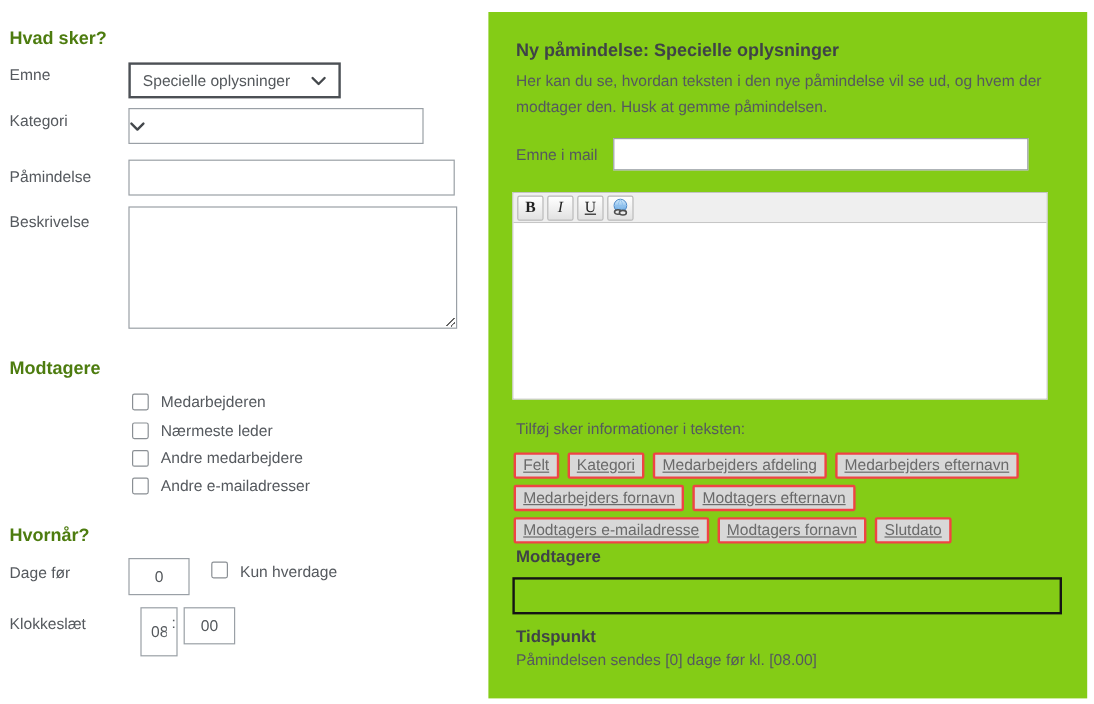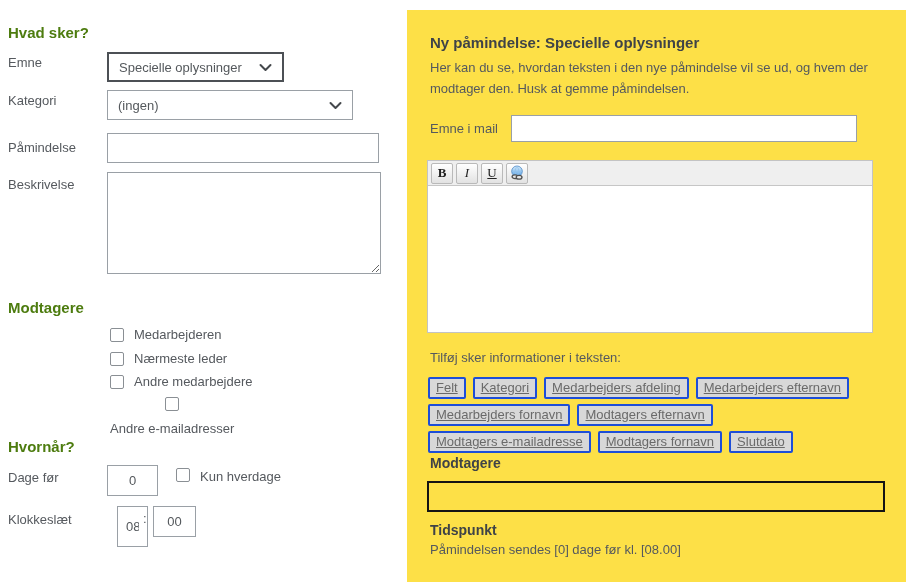--- a/index.html
+++ b/index.html
@@ -18,36 +18,36 @@
   .sel-light  { border:1px solid #9aa0a6; }
 
   input[type=text] { border:1px solid #9aa0a6; background:#fff; font:inherit; color:#54585c; padding:0 8px; outline:none; }
   textarea { border:1px solid #9aa0a6; background:#fff; font:inherit; color:#54585c; padding:4px 6px; outline:none; resize:both; }
   .center-input { text-align:center; padding:0 2px; }
 
   .cb { appearance:none; -webkit-appearance:none; width:14px; height:14px; border:1px solid #8a8f94; border-radius:2px; background:#fff; cursor:pointer; vertical-align:middle; }
   .cbrow { position:absolute; left:110px; display:flex; align-items:center; gap:10px; }
 
   
-  .panel { left:407px; top:10px; width:499px; height:572px; background:#fde047; }
+  .panel { left:407px; top:10px; width:499px; height:572px; background:#84cc16; }
   .panel .title { font-size:15px; font-weight:bold; color:#3f4347; }
   .panel .desc { font-size:13px; color:#55595e; line-height:21px; }
   .subhead { font-size:14px; font-weight:bold; color:#3f4347; }
 
   .editor { border:1px solid #c3c3c3; background:#fff; }
   .toolbar { height:25px; background:#efefef; border-bottom:1px solid #c6c6c6; display:flex; align-items:center; padding:0 3px; gap:3px; }
   .tbtn { width:22px; height:21px; border:1px solid #b9b9b9; background:linear-gradient(#ffffff,#e2e2e2); border-radius:2px;
     display:flex; align-items:center; justify-content:center; font-family:"Liberation Serif","DejaVu Serif",serif; font-size:13px; color:#222; cursor:pointer; }
   .tbtn.b { font-weight:bold; }
   .tbtn.i { font-style:italic; }
   .tbtn.u { text-decoration:underline; }
   .editor-body { height:146px; background:#fff; cursor:text; }
 
   .ins-wrap { width:452px; display:flex; flex-wrap:wrap; }
-  .ins-btn { border:2px solid #1d4ed8; background:#d8d8d8; color:#6a6a6a; text-decoration:underline;
+  .ins-btn { border:2px solid #ef4444; background:#d8d8d8; color:#6a6a6a; text-decoration:underline;
     font-size:13px; padding:1px 6px 2px 6px; margin:0 7px 5px 0; border-radius:2px; cursor:pointer; white-space:nowrap; }
 
   .recipients-box { width:458px; height:31px; border:2px solid #141414; background:transparent; }
 
   .emne-input { width:346px; height:27px; border:1px solid #bcbcbc; }
 </style>
 </head>
 <body>
 
 <div class="abs h1" style="left:8px; top:24px;">Hvad sker?</div>
@@ -57,21 +57,20 @@
   <span class="sel-text">Specielle oplysninger</span>
   <span class="chev">
     <svg width="13" height="9" viewBox="0 0 13 9">
         <path d="M1.5 2 L6.5 7 L11.5 2" fill="none" stroke="#44484c" stroke-width="2" stroke-linecap="round" stroke-linejoin="round"></path>
       </svg>
   </span>
 </div>
 
 <div class="abs lbl" style="left:8px; top:93px;">Kategori</div>
 <div class="abs selectbox sel-light" style="left:107px; top:90px; width:246px; height:30px;">
-  <span class="sel-text">(ingen)</span>
   <span class="chev">
     <svg width="13" height="9" viewBox="0 0 13 9">
         <path d="M1.5 2 L6.5 7 L11.5 2" fill="none" stroke="#44484c" stroke-width="2" stroke-linecap="round" stroke-linejoin="round"></path>
       </svg>
   </span>
 </div>
 
 <div class="abs lbl" style="left:8px; top:140px;">Påmindelse</div>
 <input type="text" class="abs" style="left: 107px; top: 133px; width: 272px; height: 30px;">
 
@@ -85,21 +84,21 @@
   <span class="lbl">Medarbejderen</span>
 </div>
 <div class="cbrow" style="top:351px;justify-content:center;">
   <input type="checkbox" class="cb" style="">
   <span class="lbl">Nærmeste leder</span>
 </div>
 <div class="cbrow" style="top:374px;">
   <input type="checkbox" class="cb" style="">
   <span class="lbl">Andre medarbejdere</span>
 </div>
-<div class="cbrow" style="top:397px;flex-direction:column;">
+<div class="cbrow" style="top:397px;">
   <input type="checkbox" class="cb" style="">
   <span class="lbl">Andre e-mailadresser</span>
 </div>
 
 <div class="abs h1" style="left:8px; top:438px;">Hvornår?</div>
 
 <div class="abs lbl" style="left:8px; top:470px;">Dage før</div>
 <input type="text" class="abs center-input" style="left: 107px; top: 465px; width: 51px; height: 31px;" value="0">
 <input type="checkbox" class="cb abs" style="left: 176px; top: 468px;">
 <span class="abs lbl" style="left:200px; top:469px;">Kun hverdage</span>

